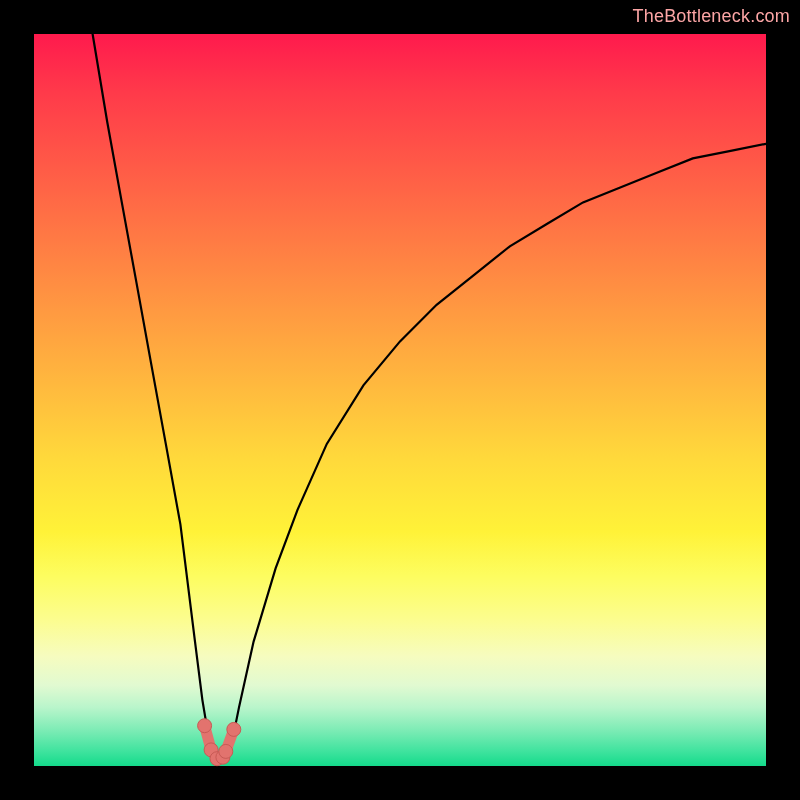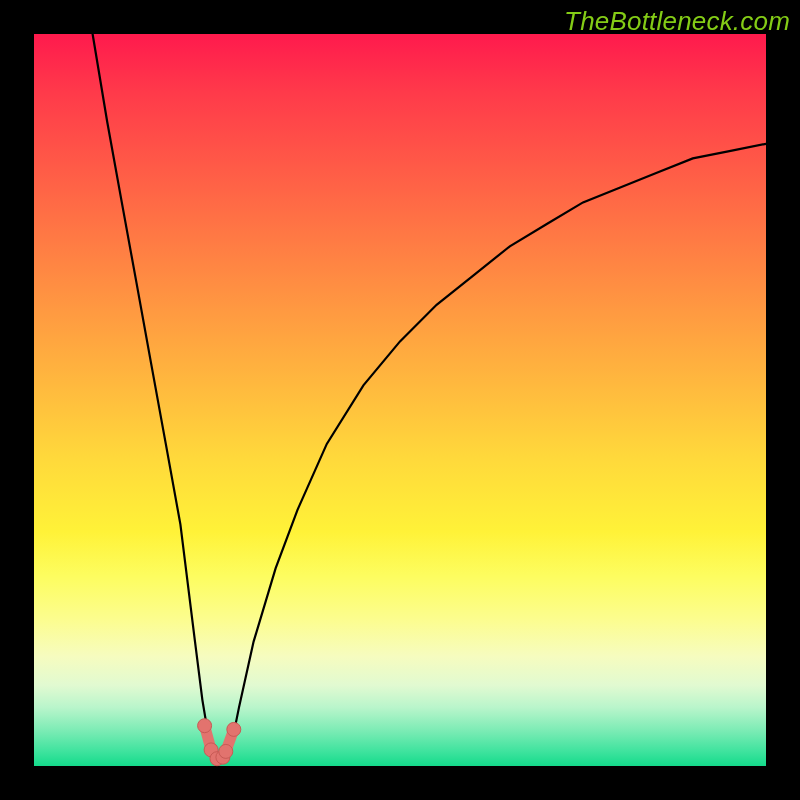--- a/index.html
+++ b/index.html
@@ -40,26 +40,25 @@
       #e1fad1 89%,
       #b9f5cb 92%,
       #7fecb6 95%,
       #3fe39e 98%,
       #14db8b 100%);
   }
   .watermark {
     position: absolute;
     top: 6px;
     right: 10px;
-    color: #84cc16;
-    font-size: 26px;
+    color: #fca5a5;
+    font-size: 18px;
     letter-spacing: 0.2px;
     font-weight: 500;
     user-select: none;
-    font-style: italic;
   }
   svg.curve {
     position: absolute;
     left: 0;
     top: 0;
     width: 732px;
     height: 732px;
     overflow: visible;
   }
 </style>

